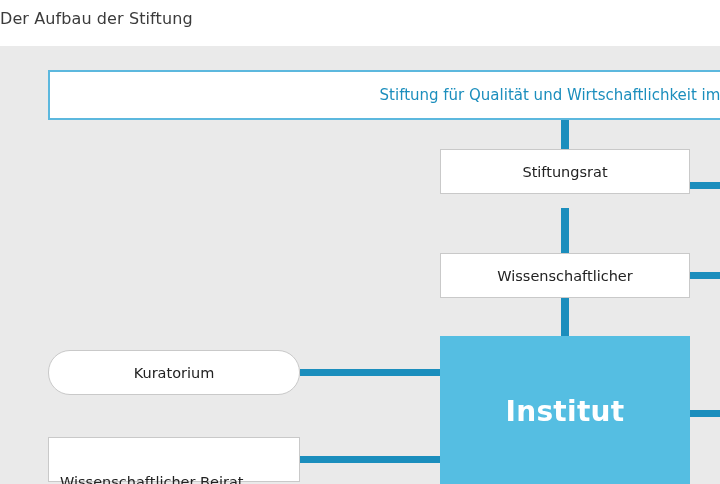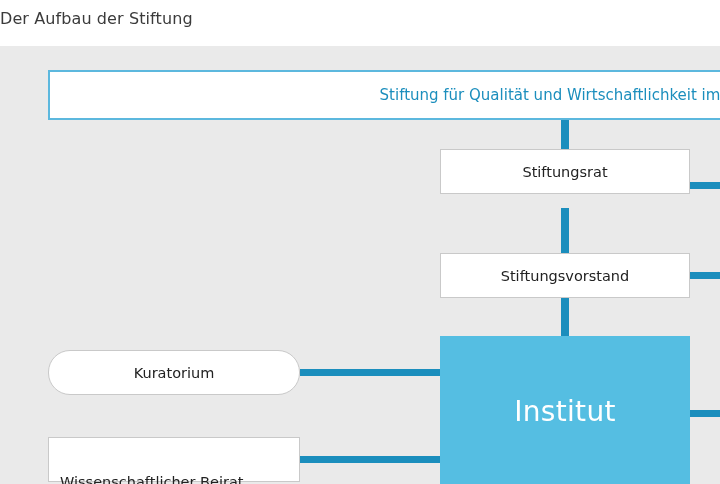--- a/index.html
+++ b/index.html
@@ -118,21 +118,21 @@
     left: 440px;
     top: 290px;
     width: 250px;
     height: 150px;
     background: #55bee2;
     border: none;
   }
   #node-institut .label {
     color: #ffffff;
     font-size: 28px;
-    font-weight: normal;
+    font-weight: bold;
     letter-spacing: 0.3px;
   }
 
   
   #conn-foundation-board   { left: 561px; top: 74px;  width: 8px;   height: 43px; }
   #conn-board-executive    { left: 561px; top: 162px; width: 8px;   height: 45px; }
   #conn-executive-institut { left: 561px; top: 252px; width: 8px;   height: 38px; }
   #conn-board-right        { left: 690px; top: 136px; width: 30px;  height: 7px;  }
   #conn-executive-right    { left: 690px; top: 226px; width: 30px;  height: 7px;  }
   #conn-institut-right     { left: 690px; top: 364px; width: 30px;  height: 7px;  }
@@ -159,21 +159,21 @@
 
     <div class="node" id="node-foundation">
       <span class="label">Stiftung für Qualität und Wirtschaftlichkeit im Ge</span>
     </div>
 
     <div class="node" id="node-board">
       <span class="label">Stiftungsrat</span>
     </div>
 
     <div class="node" id="node-executive">
-      <span class="label">Stiftungsvorstand</span>
+      <span class="label">Wissenschaftlicher</span>
     </div>
 
     <div class="node" id="node-kuratorium">
       <span class="label">Kuratorium</span>
     </div>
 
     <div class="node" id="node-beirat">
       <span class="label">Wissenschaftlicher Beirat</span>
     </div>
 

